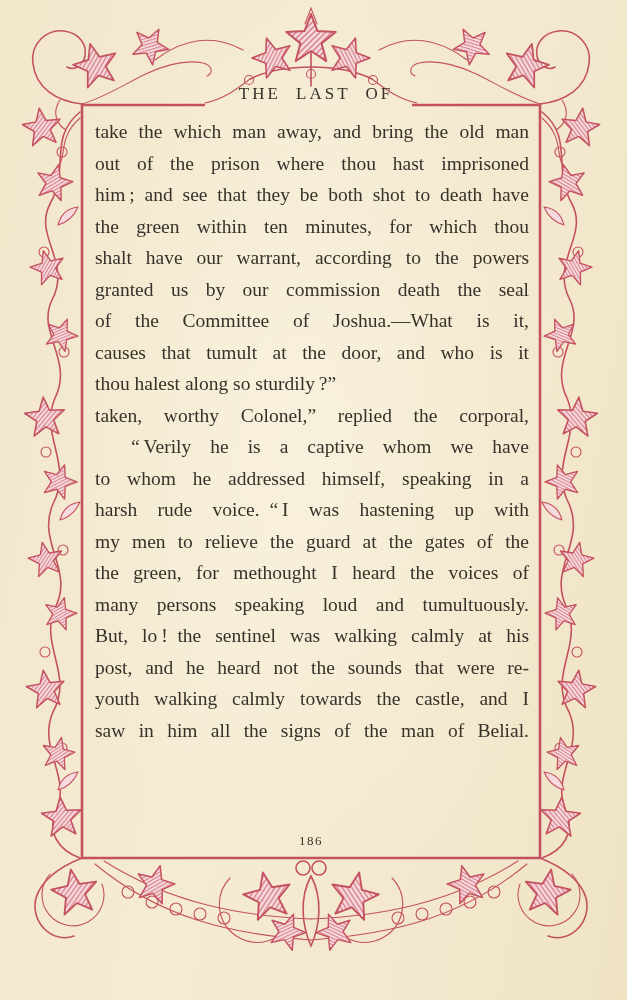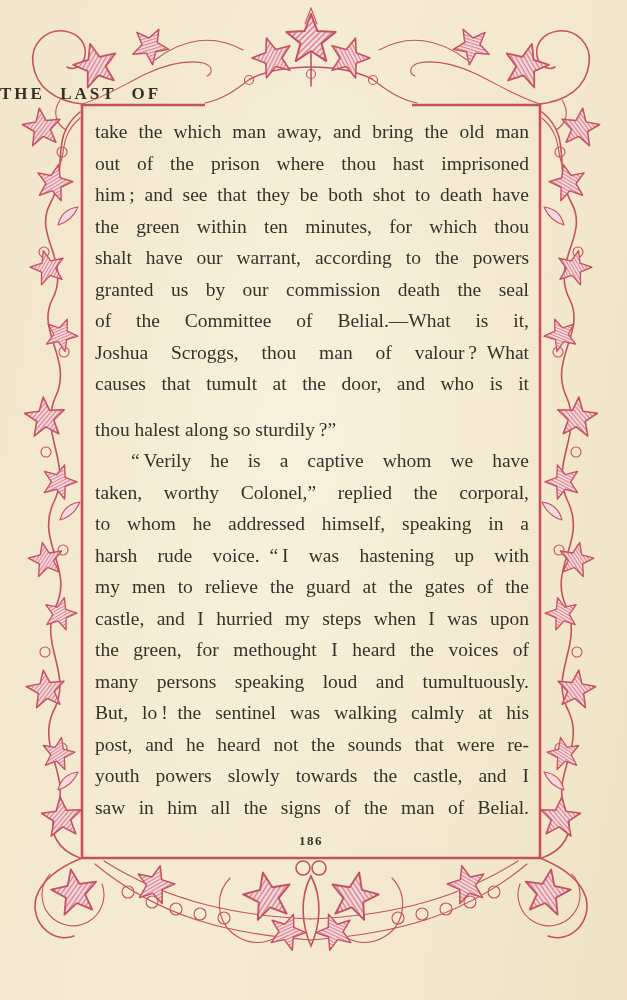--- a/index.html
+++ b/index.html
@@ -20,37 +20,37 @@
   }
   .border-art{position:absolute;left:0;top:0;width:627px;height:1000px;}
   .star{fill:url(#hatch);stroke:var(--border-color);stroke-width:1.5;stroke-linejoin:round;}
   .curl{fill:none;stroke:var(--border-color);stroke-width:1.6;stroke-linecap:round;}
   .thin{stroke-width:1.1;}
   .scallop{fill:none;stroke:var(--border-color);stroke-width:1.1;}
   .leaf{fill:var(--hatch-bg);stroke:var(--border-color);stroke-width:1.1;stroke-linejoin:round;}
   .frame{fill:none;stroke:var(--border-color);stroke-width:2.6;}
 
   .running-head{
-    position:absolute;left:0;top:84px;width:600px;
-    font-size:17px;color:var(--ink);letter-spacing:3px;word-spacing:8px;font-weight:bold;
+    position:absolute;left:16px;top:84px;width:600px;text-align:center;
+    font-size:17px;color:var(--ink);letter-spacing:3px;word-spacing:8px;
   }
   .text-block{
     position:absolute;left:95px;top:116px;width:434px;color:var(--ink);
     font-size:19.5px;
   }
   .line{
     height:31.5px;line-height:31.5px;white-space:normal;
     text-align:justify;text-align-last:justify;text-justify:inter-word;
     overflow:visible;
   }
-  .line.para-end-short{text-align-last:left;margin-top:14px;}
+  .line.para-end-short{text-align-last:left;}
   .line.indent{text-indent:36px;}
   .page-number{
     position:absolute;left:0;top:833px;width:622px;text-align:center;
-    font-size:13px;letter-spacing:1.5px;color:var(--ink);font-weight:bold;
+    font-size:13px;letter-spacing:1.5px;color:var(--ink);
   }
 </style>
 </head>
 <body>
 
 <div class="page">
 
   <svg class="border-art" viewBox="0 0 627 1000" aria-hidden="true">
     <defs>
       <pattern id="hatch" width="3.2" height="3.2" patternUnits="userSpaceOnUse" patternTransform="rotate(45)">
@@ -131,33 +131,31 @@
 
   <div class="running-head">THE LAST OF</div>
 
   <div class="text-block">
     <div class="line">take the which man away, and bring the old man</div>
     <div class="line">out of the prison where thou hast imprisoned</div>
     <div class="line">him ; and see that they be both shot to death have</div>
     <div class="line">the green within ten minutes, for which thou</div>
     <div class="line">shalt have our warrant, according to the powers</div>
     <div class="line">granted us by our commission death the seal</div>
-    <div class="line">of the Committee of Belial.—What is it,</div>
-    <div class="line">Joshua Scroggs, thou man of valour ? What</div>
+    <div class="line">of the Committee of Joshua.—What is it,</div>
     <div class="line">causes that tumult at the door, and who is it</div>
     <div class="line para-end-short">thou halest along so sturdily ?”</div>
+    <div class="line">taken, worthy Colonel,” replied the corporal,</div>
     <div class="line indent">“ Verily he is a captive whom we have</div>
-    <div class="line">taken, worthy Colonel,” replied the corporal,</div>
     <div class="line">to whom he addressed himself, speaking in a</div>
     <div class="line">harsh rude voice. “ I was hastening up with</div>
     <div class="line">my men to relieve the guard at the gates of the</div>
-    <div class="line">castle, and I hurried my steps when I was upon</div>
     <div class="line">the green, for methought I heard the voices of</div>
     <div class="line">many persons speaking loud and tumultuously.</div>
     <div class="line">But, lo ! the sentinel was walking calmly at his</div>
     <div class="line">post, and he heard not the sounds that were re-</div>
-    <div class="line">youth powers slowly towards the castle, and I</div>
+    <div class="line">youth walking calmly towards the castle, and I</div>
     <div class="line">saw in him all the signs of the man of Belial.</div>
   </div>
 
   <div class="page-number">186</div>
 
 </div>
 
 </body></html>

